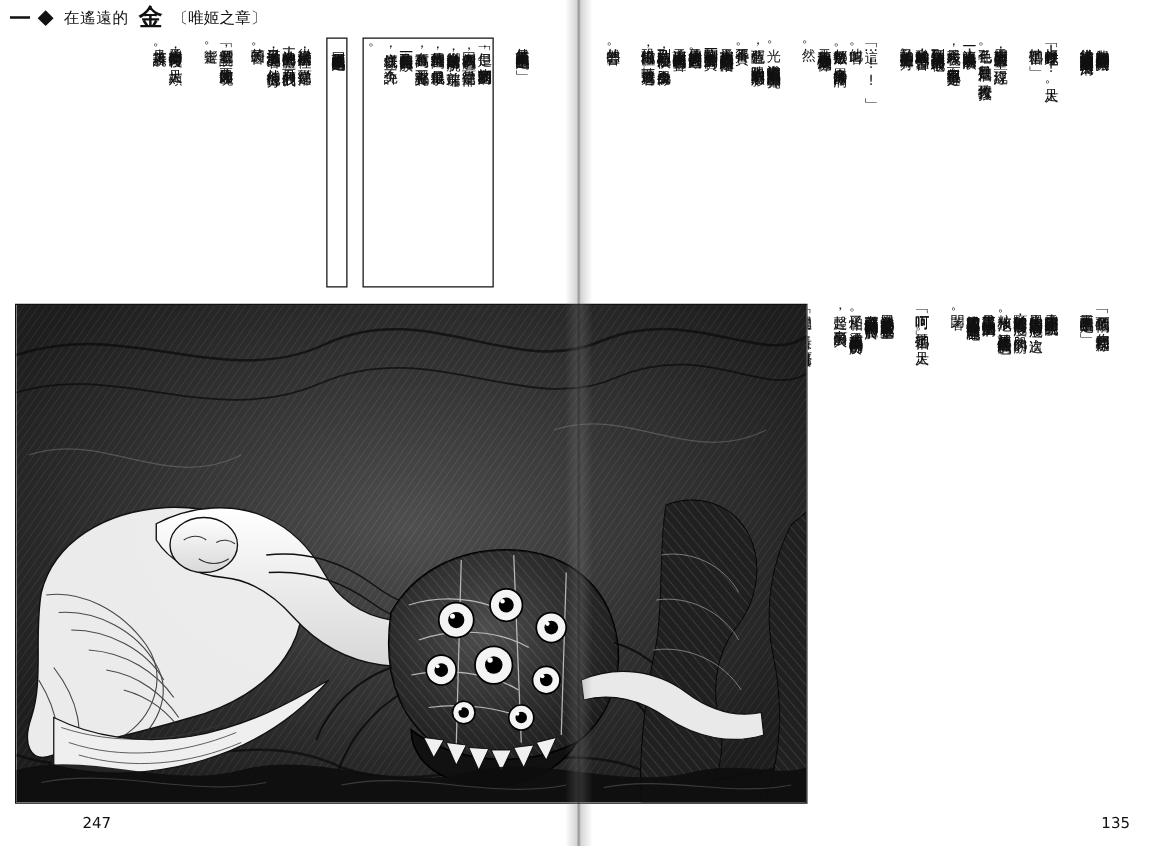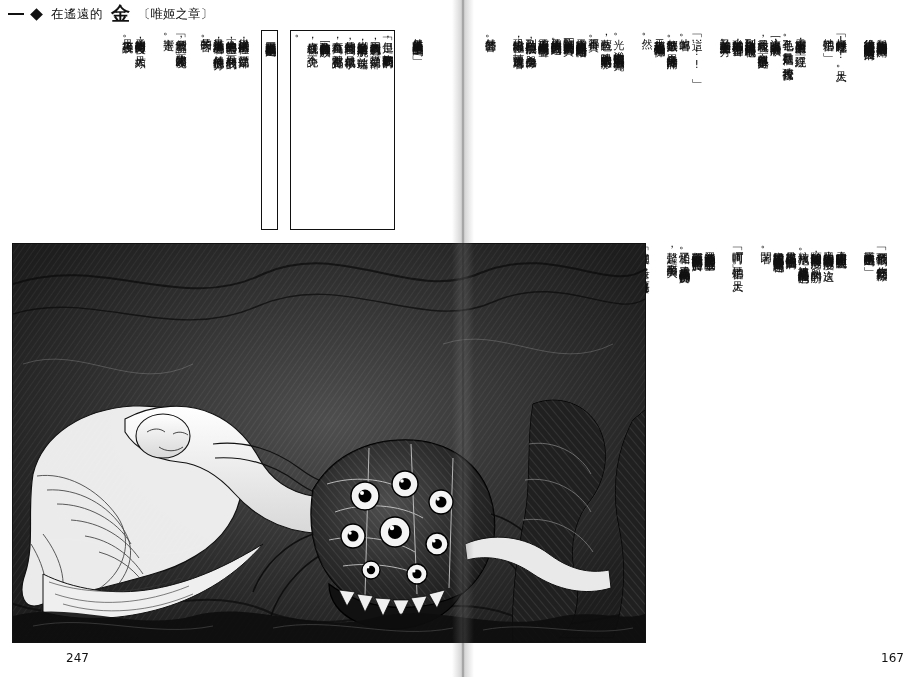--- a/index.html
+++ b/index.html
@@ -361,15 +361,15 @@
         <path d="M20 382 C80 370 140 394 200 382"></path>
         <path d="M260 384 C320 372 380 396 440 384"></path>
         <path d="M470 386 C520 376 570 394 620 384"></path>
       </g>
     </svg>
   </div>
 
   <div class="gutter"></div>
 
   <div class="pagenum" id="pn-left">247</div>
-  <div class="pagenum" id="pn-right">167</div>
+  <div class="pagenum" id="pn-right">135</div>
 
 </div>
 
 </body></html>

